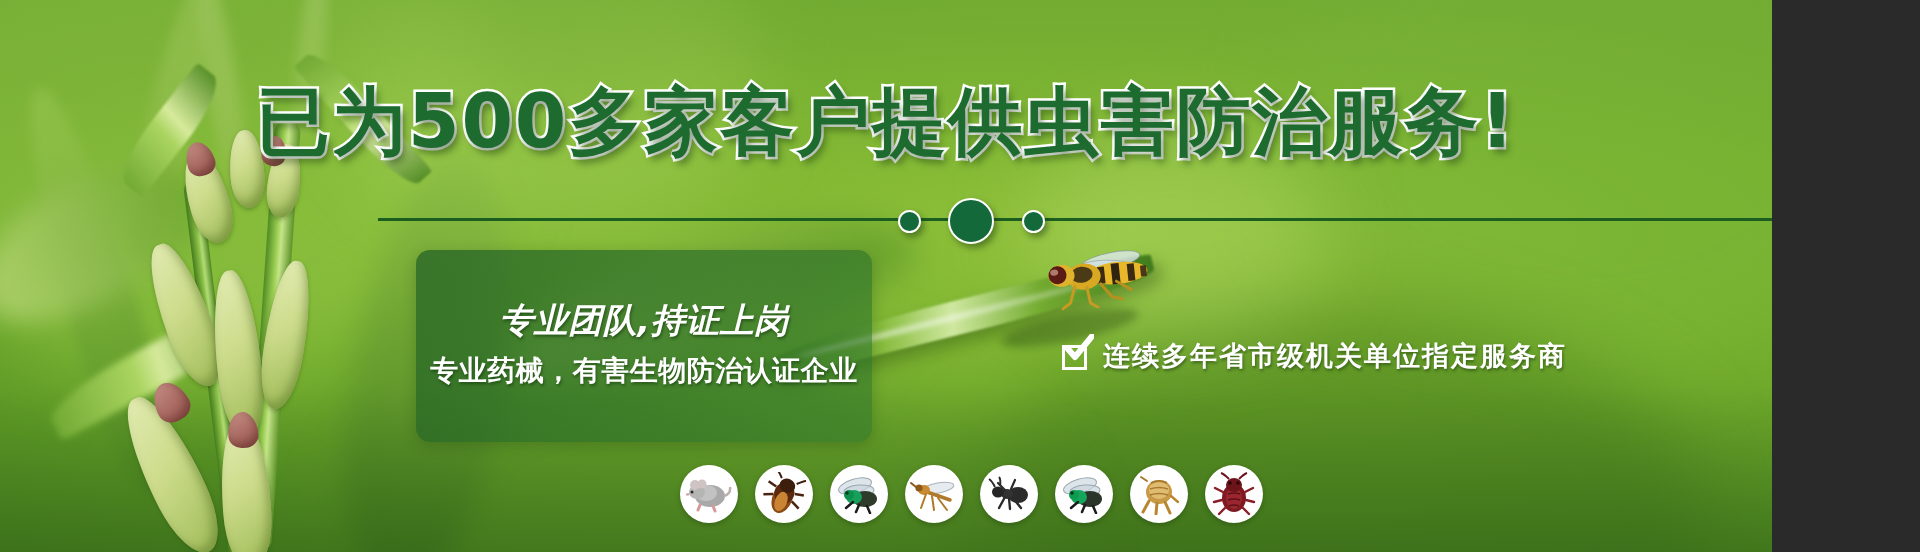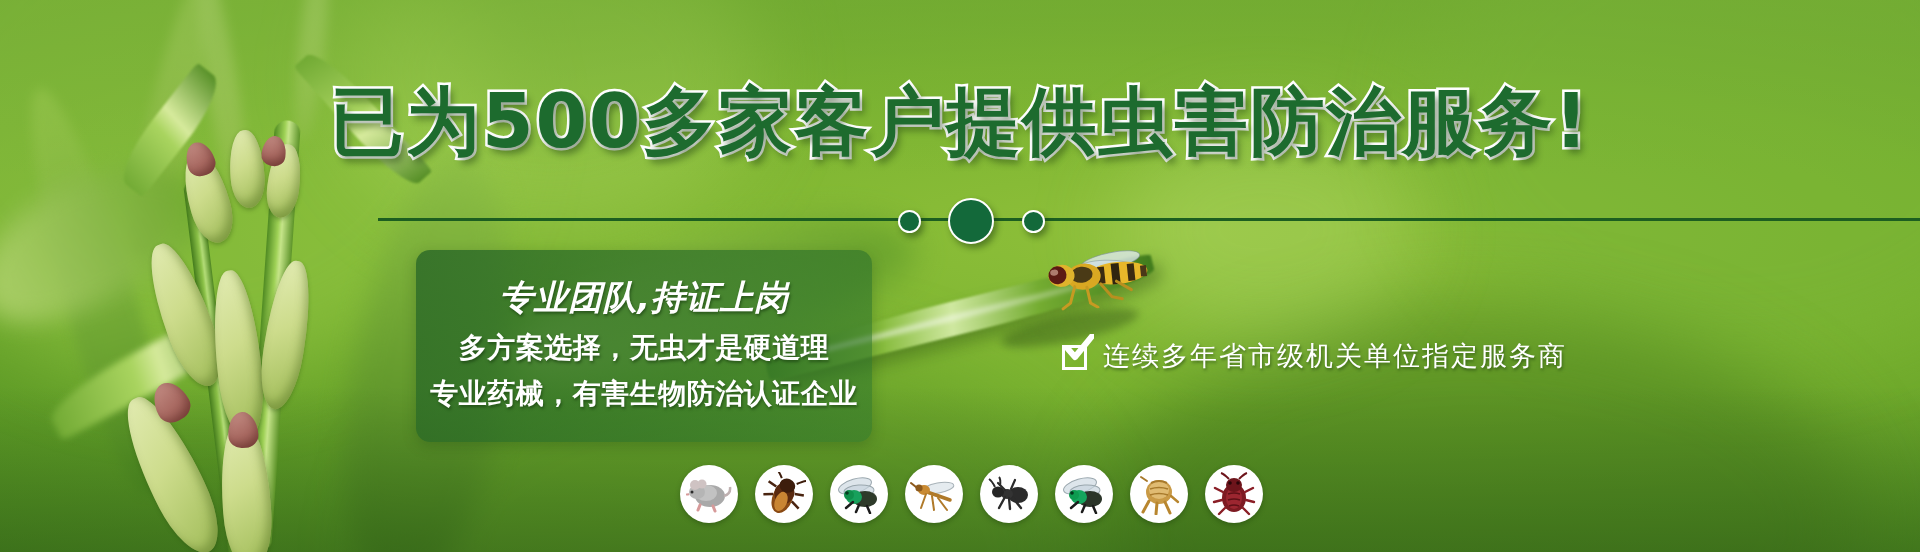--- a/index.html
+++ b/index.html
@@ -1,20 +1,20 @@
 <!DOCTYPE html>
 <html><head>
 <meta charset="utf-8">
 <style>
   * { margin:0; padding:0; box-sizing:border-box; }
   html,body { background:#2a2a2a; }
   body { font-family:"DejaVu Sans","Liberation Sans",sans-serif; }
 
   #banner{
-    position:relative; width:1920px; height:552px; overflow:hidden;
+    position:relative; width:1772px; height:552px; overflow:hidden;
     background:#6aa82a;
   }
 
   
   .bg-base{
     position:absolute; inset:0;
     background:
       radial-gradient(120% 90% at 62% 42%, #8fc03a 0%, #79b22f 34%, #5d9a26 64%, #3f7a1c 100%);
   }
   .bg-soft-top{
@@ -155,21 +155,21 @@
   .check-row{ display:flex; align-items:center; gap:14px; height:52px; }
   .check-box{ width:27px; height:27px; position:relative; flex:0 0 auto; }
   .check-box .bx{
     position:absolute; left:0; top:2px; width:25px; height:25px;
     border:3px solid #ffffff;
   }
   .check-box .tk{
     position:absolute; left:2px; top:-9px; width:30px; height:28px;
   }
   .check-text{
-    color:#ffffff; font-size:27px; font-weight:400; white-space:nowrap;
+    color:#ffffff; font-size:27px; font-weight:700; white-space:nowrap;
     letter-spacing:2px;
     text-shadow:1px 2px 3px rgba(15,45,10,.5);
   }
 
   
   .pests{
     position:absolute; left:680px; top:465px;
     display:flex; gap:17px; align-items:center;
   }
   .pest{
@@ -258,21 +258,20 @@
   <div class="divider"></div>
   <div class="dots">
     <span class="dot d1"></span>
     <span class="dot d2"></span>
     <span class="dot d3"></span>
   </div>
 
   <div class="panel">
     <div class="panel-lines">
       <div class="pline l1">专业团队,持证上岗</div>
-      <div class="pline l2">多方案选择，无虫才是硬道理</div>
       <div class="pline l3">专业药械，有害生物防治认证企业</div>
     </div>
   </div>
 
   <div class="checklist">
 
     <div class="check-row">
       <span class="check-box">
         <span class="bx"></span>
         <svg class="tk" viewBox="0 0 30 28" aria-hidden="true">

